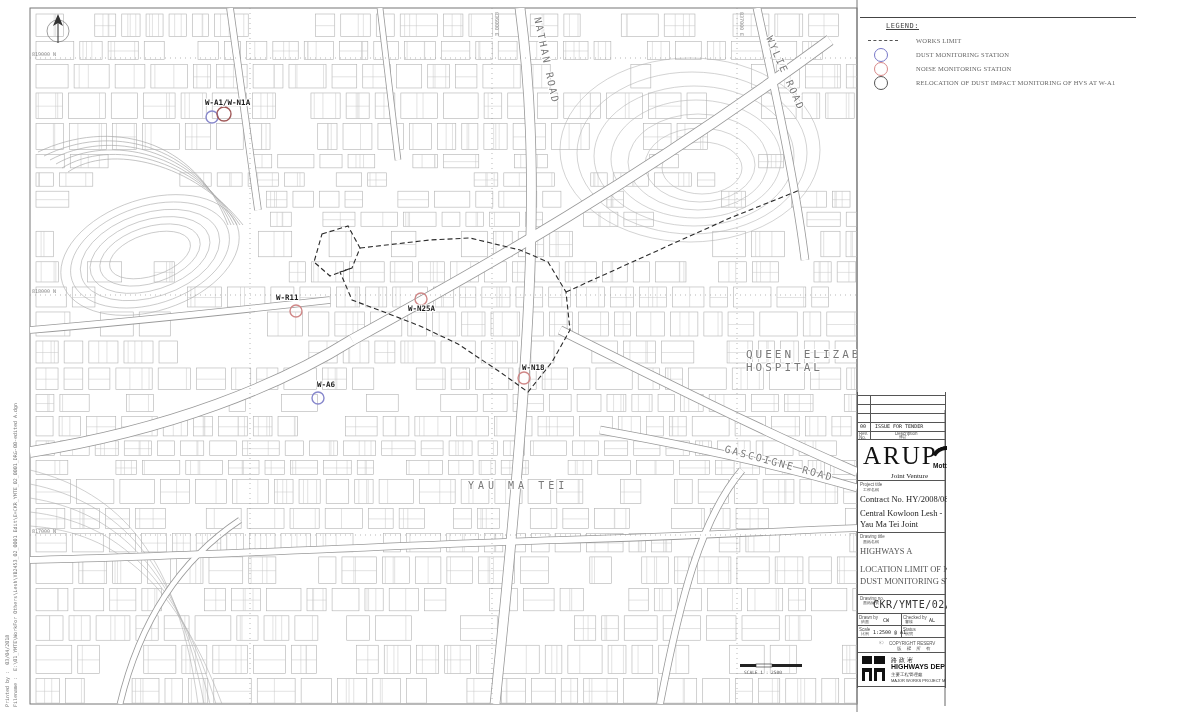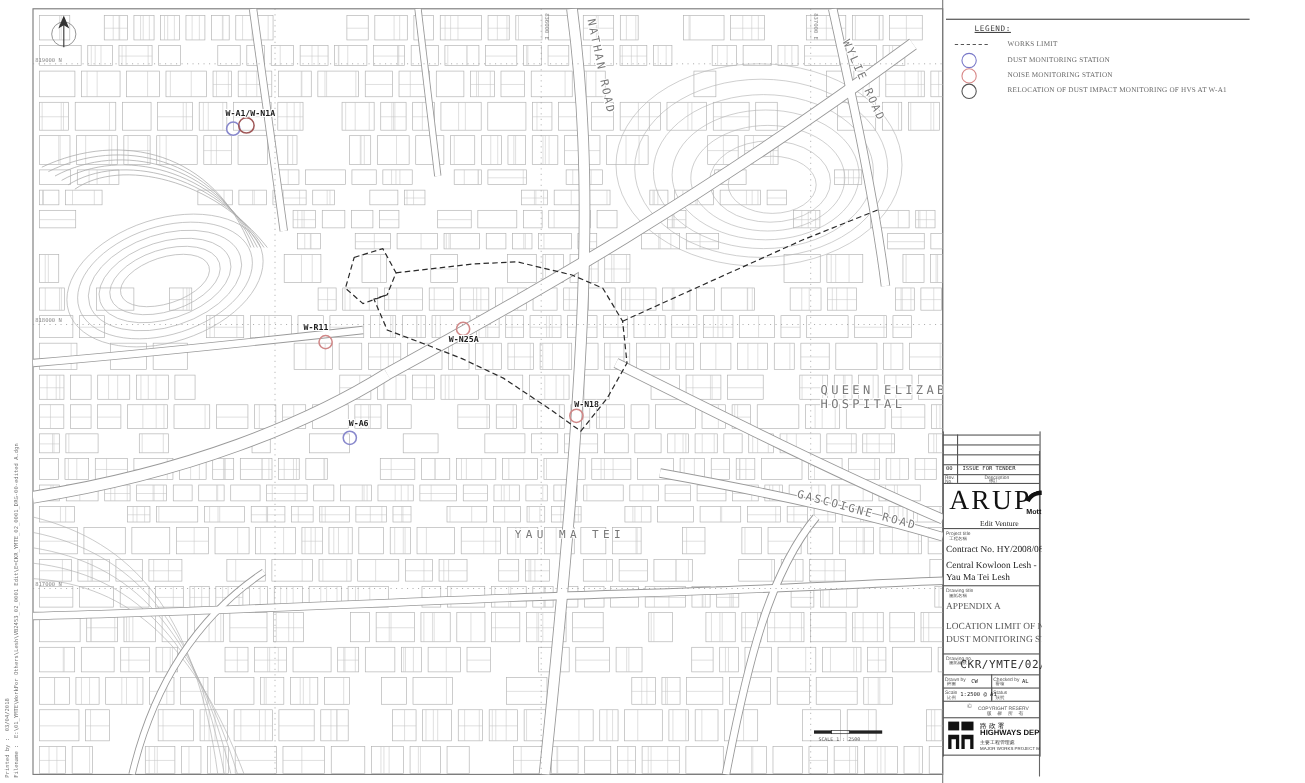--- a/index.html
+++ b/index.html
@@ -1776,33 +1776,33 @@
   <div class="abs tb-lbl" style="left:2px;top:39px">Rev.</div>
   <div class="abs tb-lbl" style="left:2px;top:43px">No.</div>
   <div class="abs tb-lbl" style="left:38px;top:39px">Description</div>
   <div class="abs tb-cn" style="left:42px;top:42px;font-size:4px">修訂</div>
 
   <div class="abs" id="arup-logo" style="left:6px;top:50px">ARUP</div>
   <div id="mott-wrap">
     <div id="mott-arc"></div>
     <div id="mott-txt">Mott</div>
   </div>
-  <div class="abs" style="left:34px;top:80px;font-size:7px;color:#222">Edit Venture</div>
+  <div class="abs" style="left:34px;top:80px;font-size:7px;color:#222">Joint Venture</div>
   <div class="hl" style="left:0;top:88px;width:88px"></div>
 
   <div class="abs tb-lbl" style="left:3px;top:90px">Project title</div>
   <div class="abs tb-cn" style="left:6px;top:95px;font-size:4px">工程名稱</div>
   <div class="abs serif9" style="left:3px;top:102px">Contract No. HY/2008/08</div>
   <div class="abs serif9" style="left:3px;top:116px">Central Kowloon Lesh -</div>
-  <div class="abs serif9" style="left:3px;top:127px">Yau Ma Tei Lesh</div>
+  <div class="abs serif9" style="left:3px;top:127px">Yau Ma Tei Joint</div>
   <div class="hl" style="left:0;top:140px;width:88px"></div>
 
   <div class="abs tb-lbl" style="left:3px;top:142px">Drawing title</div>
   <div class="abs tb-cn" style="left:6px;top:147px;font-size:4px">圖紙名稱</div>
-  <div class="abs serif9 gray-serif" style="left:3px;top:154px">APPENDIX A</div>
+  <div class="abs serif9 gray-serif" style="left:3px;top:154px">HIGHWAYS A</div>
   <div class="abs serif9 gray-serif" style="left:3px;top:172px">LOCATION LIMIT OF N</div>
   <div class="abs serif9 gray-serif" style="left:3px;top:184px">DUST MONITORING ST</div>
   <div class="hl" style="left:0;top:202px;width:88px"></div>
 
   <div class="abs tb-lbl" style="left:3px;top:204px">Drawing no.</div>
   <div class="abs tb-cn" style="left:6px;top:208px;font-size:4px">圖紙編號</div>
   <div class="abs" style="left:16px;top:207px;font-size:10px;font-family:'DejaVu Sans Mono',monospace;color:#333;letter-spacing:.5px">CKR/YMTE/02/0</div>
   <div class="hl" style="left:0;top:221px;width:88px"></div>
 
   <div class="vl" style="left:44px;top:221px;height:24px"></div>

